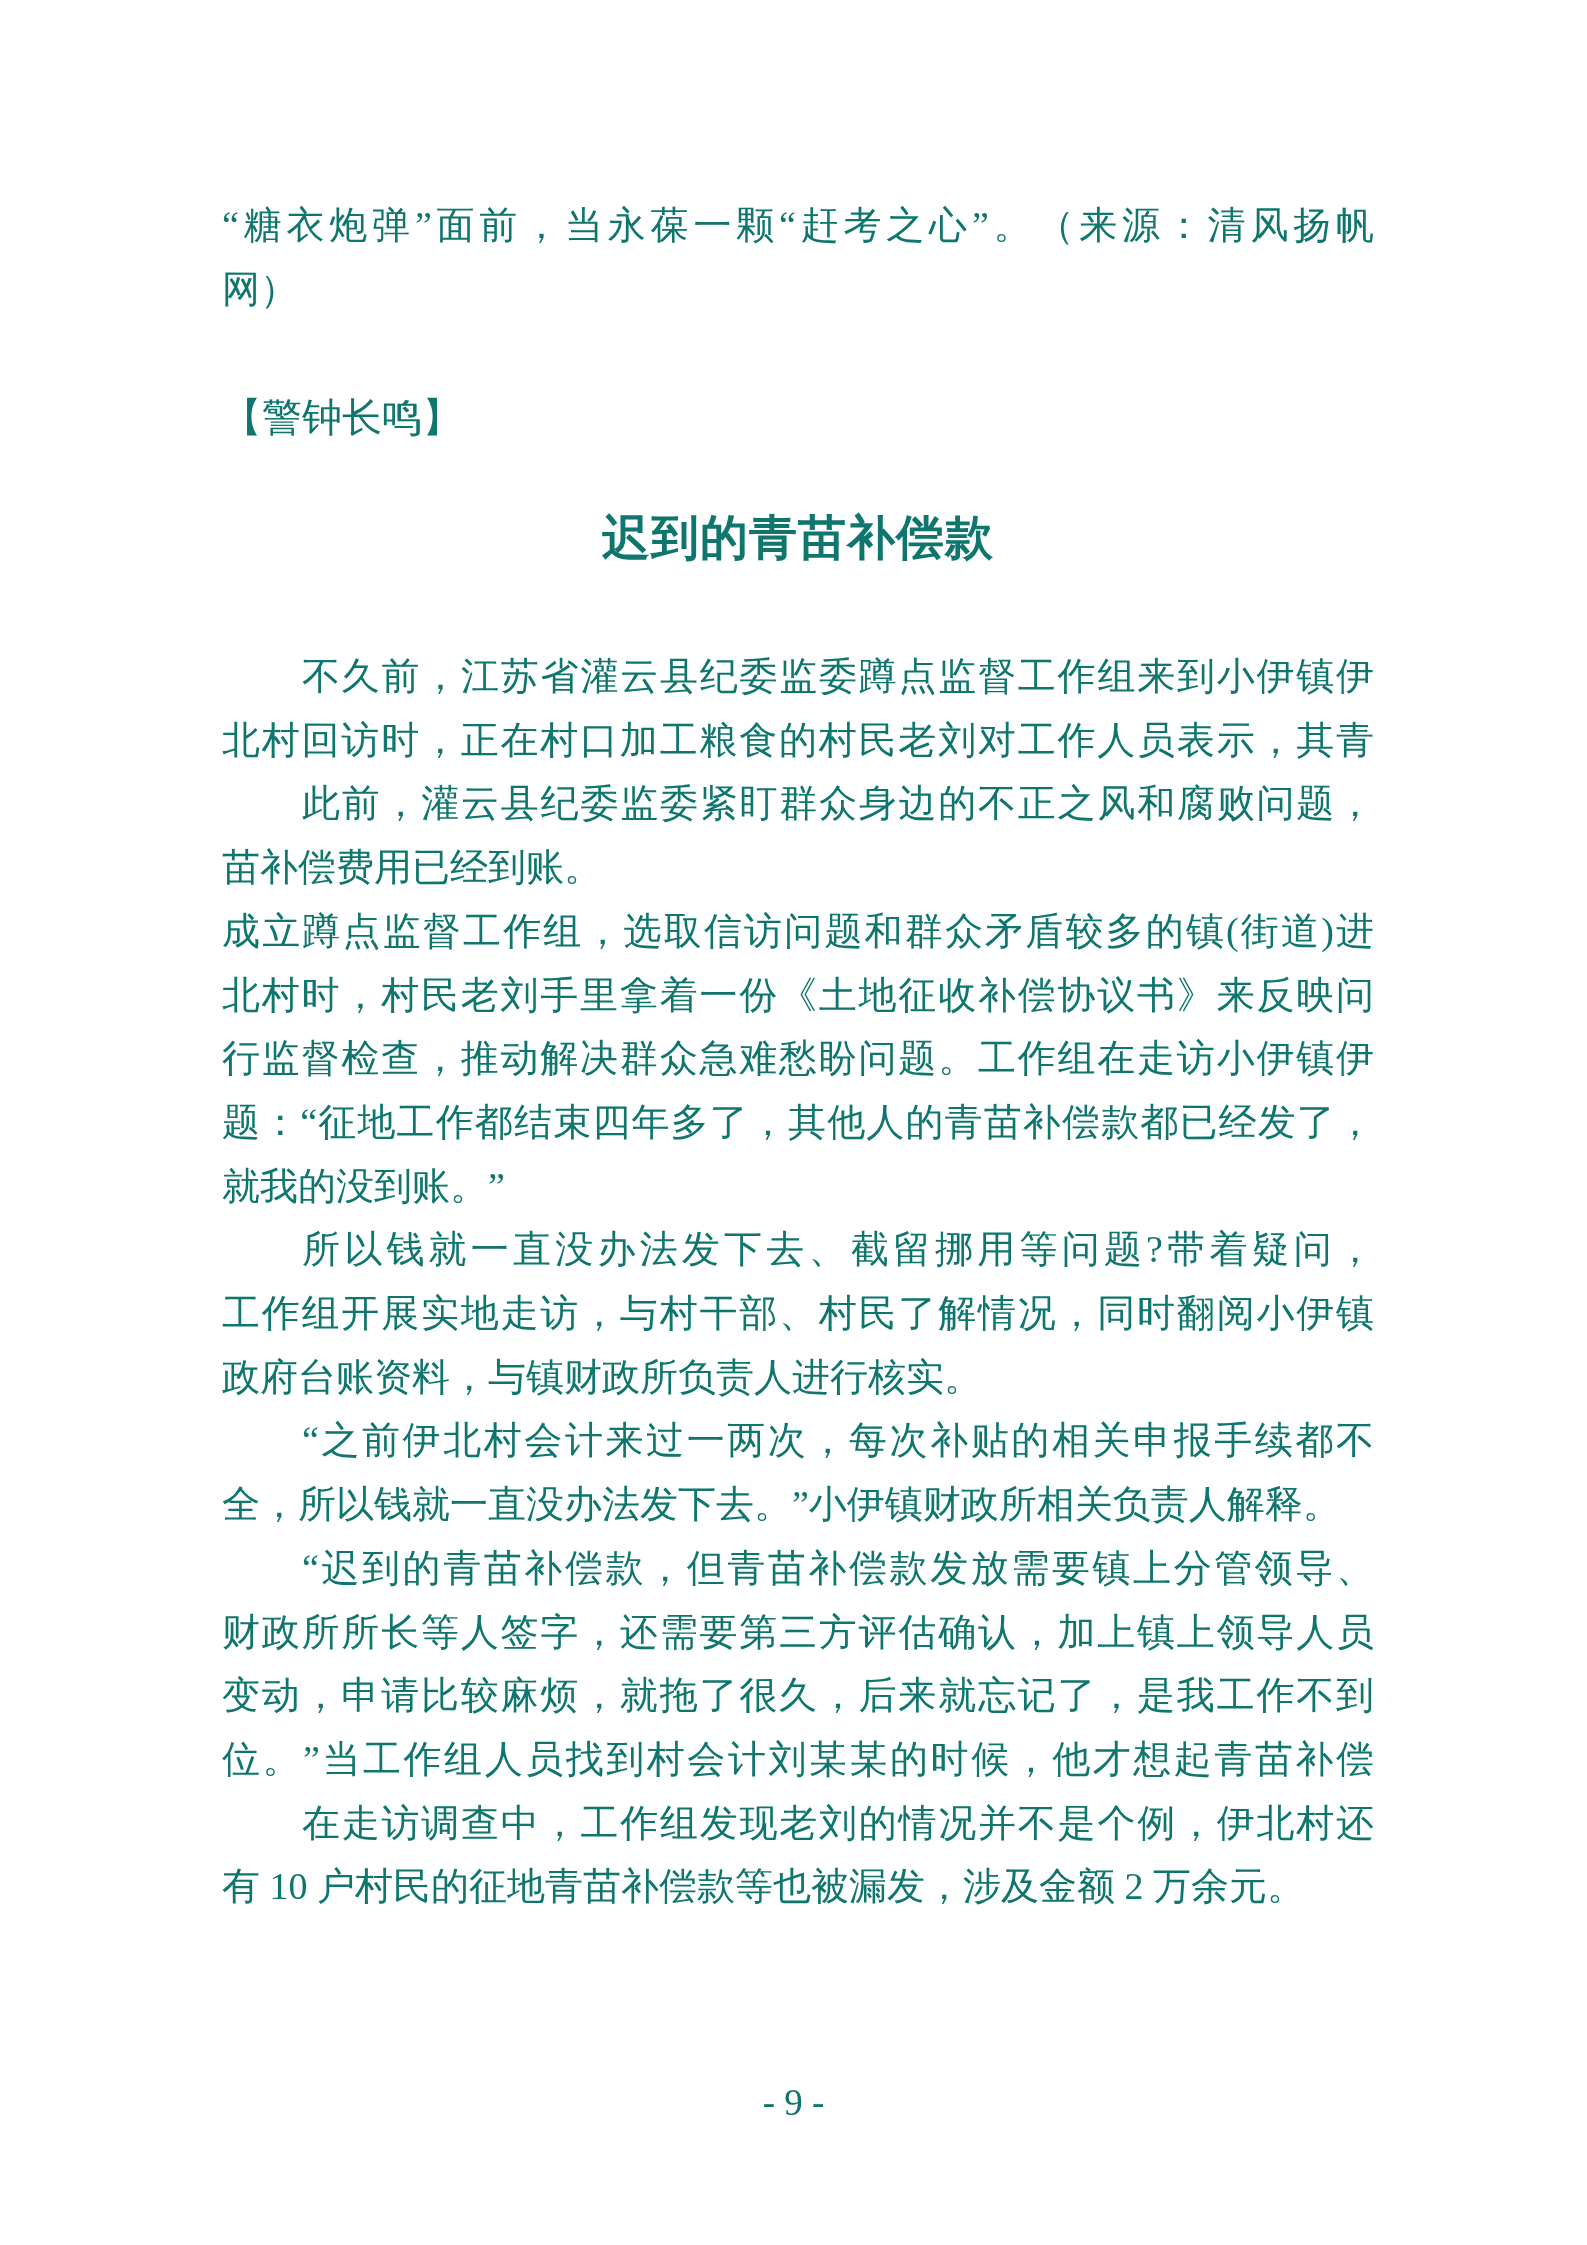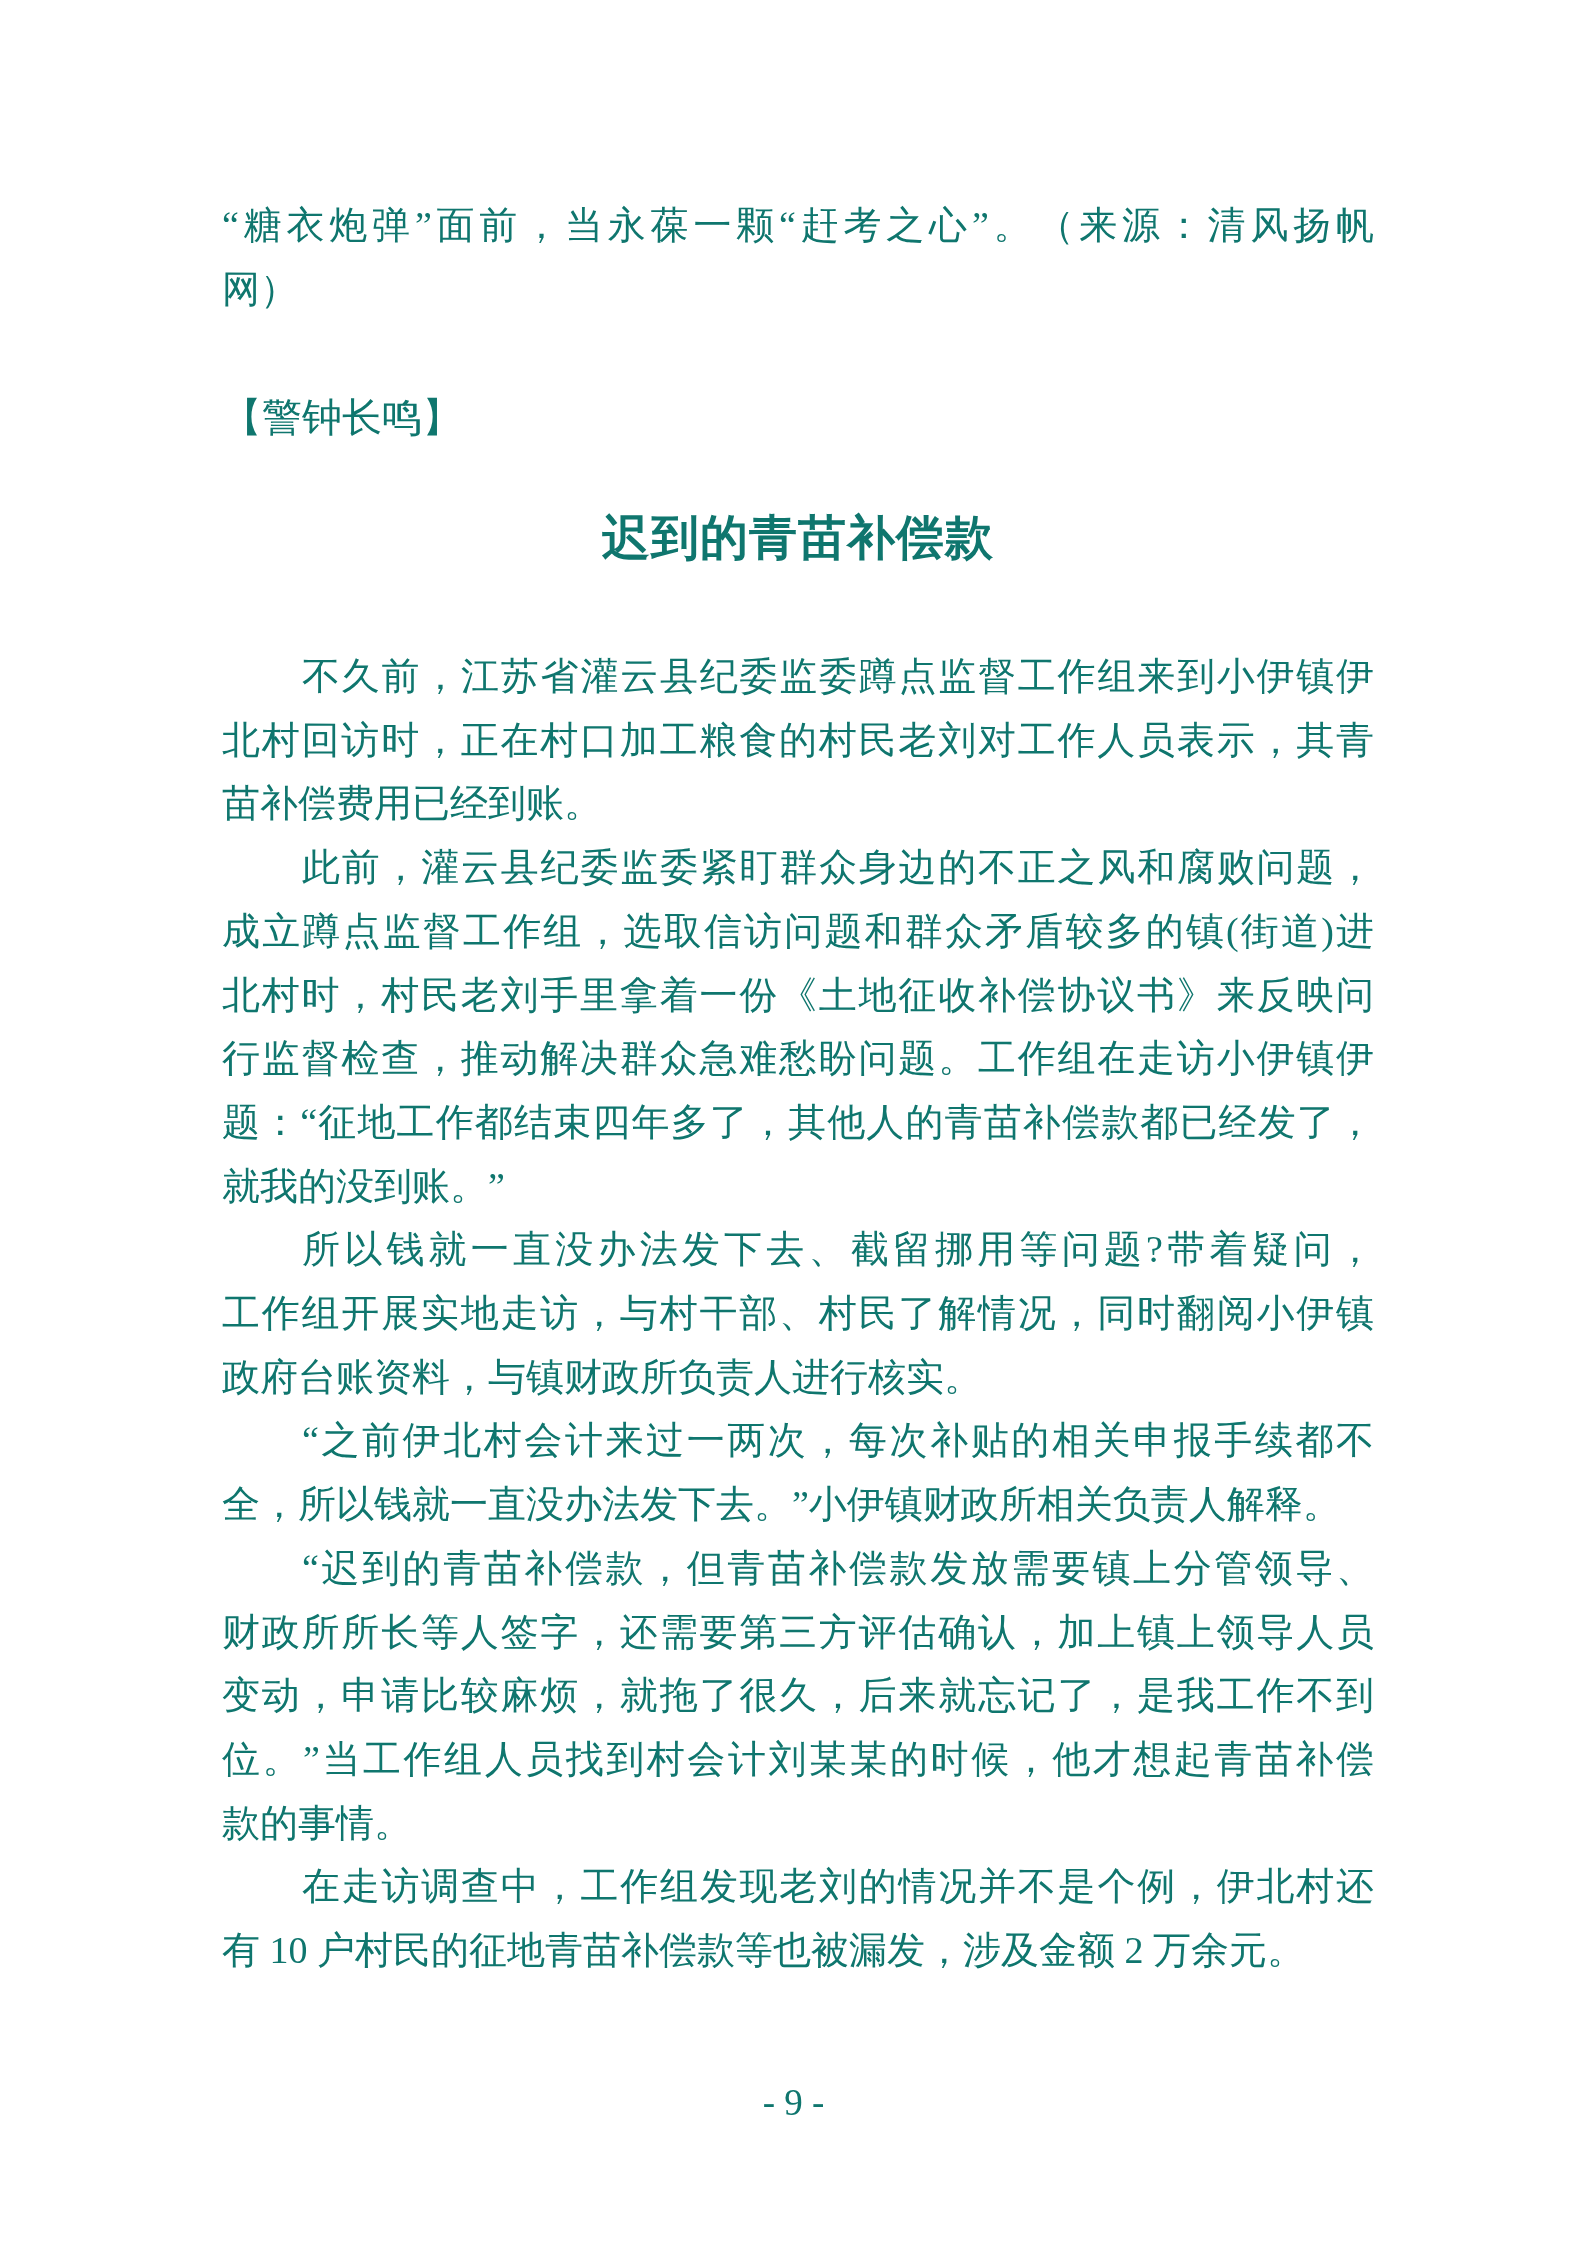--- a/index.html
+++ b/index.html
@@ -76,36 +76,35 @@
       <div class="ln last">网）</div>
     </div>
 
   <div class="sect-head">【警钟长鸣】</div>
 
   <div class="article-title">迟到的青苗补偿款</div>
 
   <div class="col body-block">
       <div class="ln ind">不久前，江苏省灌云县纪委监委蹲点监督工作组来到小伊镇伊</div>
       <div class="ln">北村回访时，正在村口加工粮食的村民老刘对工作人员表示，其青</div>
+      <div class="ln ind">此前，灌云县纪委监委紧盯群众身边的不正之风和腐败问题，</div>
       <div class="ln last">苗补偿费用已经到账。</div>
-      <div class="ln ind">此前，灌云县纪委监委紧盯群众身边的不正之风和腐败问题，</div>
       <div class="ln">成立蹲点监督工作组，选取信访问题和群众矛盾较多的镇(街道)进</div>
       <div class="ln">北村时，村民老刘手里拿着一份《土地征收补偿协议书》来反映问</div>
       <div class="ln">行监督检查，推动解决群众急难愁盼问题。工作组在走访小伊镇伊</div>
       <div class="ln">题：“征地工作都结束四年多了，其他人的青苗补偿款都已经发了，</div>
       <div class="ln last">就我的没到账。”</div>
       <div class="ln ind">所以钱就一直没办法发下去、截留挪用等问题?带着疑问，</div>
       <div class="ln">工作组开展实地走访，与村干部、村民了解情况，同时翻阅小伊镇</div>
       <div class="ln last">政府台账资料，与镇财政所负责人进行核实。</div>
       <div class="ln ind">“之前伊北村会计来过一两次，每次补贴的相关申报手续都不</div>
       <div class="ln last">全，所以钱就一直没办法发下去。”小伊镇财政所相关负责人解释。</div>
       <div class="ln ind">“迟到的青苗补偿款，但青苗补偿款发放需要镇上分管领导、</div>
       <div class="ln">财政所所长等人签字，还需要第三方评估确认，加上镇上领导人员</div>
       <div class="ln">变动，申请比较麻烦，就拖了很久，后来就忘记了，是我工作不到</div>
       <div class="ln">位。”当工作组人员找到村会计刘某某的时候，他才想起青苗补偿</div>
-      <div class="ln last">款的事情。</div>
       <div class="ln ind">在走访调查中，工作组发现老刘的情况并不是个例，伊北村还</div>
       <div class="ln last">有 10 户村民的征地青苗补偿款等也被漏发，涉及金额 2 万余元。</div>
     </div>
 
   <div class="footer">- 9 -</div>
 
 </div>
 
 </body></html>

